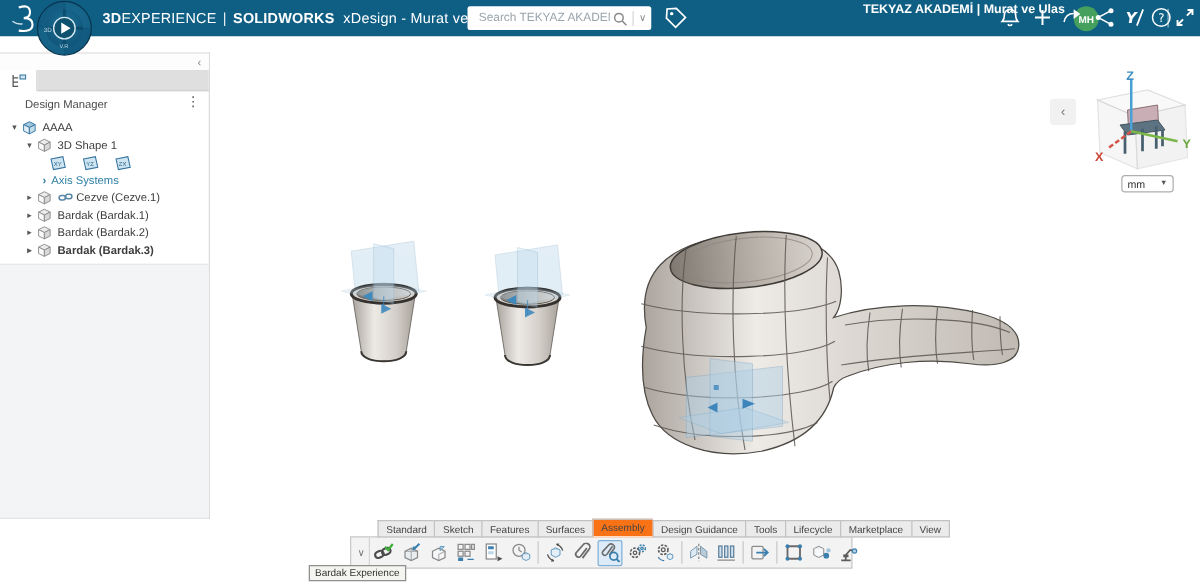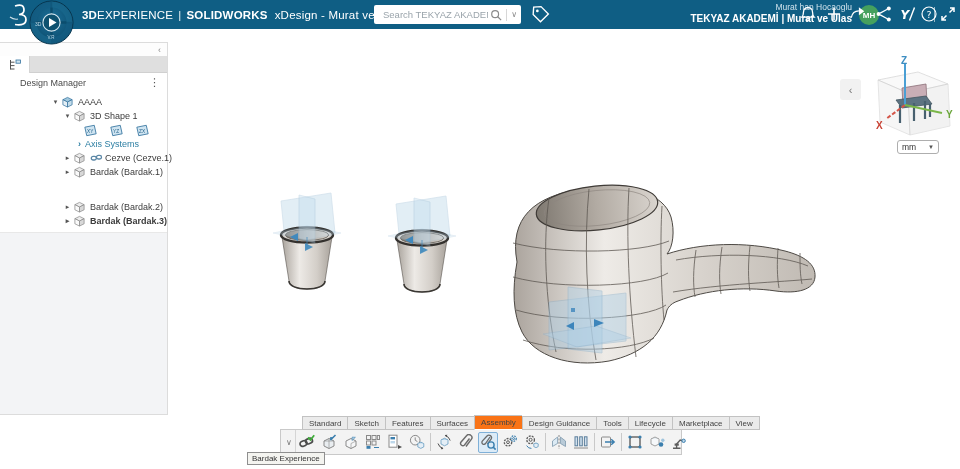--- a/index.html
+++ b/index.html
@@ -39,21 +39,21 @@
          border:1px solid #dcdcdc;border-left:none;display:flex;flex-direction:column;}
   .p-collapse{height:13px;display:flex;justify-content:flex-end;align-items:center;padding-right:6px;
               color:#8a8a8a;font-size:9px;background:#fdfdfd;cursor:pointer;}
   .p-tabs{height:17px;display:flex;}
   .p-tab{width:30px;background:#fff;border-right:1px solid #d4d4d4;display:flex;align-items:center;
          justify-content:center;cursor:pointer;}
   .p-tabfill{flex:1;background:#dfdfdf;border-bottom:1px solid #d0d0d0;}
   .p-head{height:19px;display:flex;align-items:center;}
   .p-title{font-size:9px;color:#4a4a4a;padding-left:20px;flex:1;}
   .p-kebab{color:#555;font-size:11px;padding:0 7px;background:none;border:none;cursor:pointer;line-height:1;}
-  .tree{padding-top:3px;padding-left:44px;}
+  .tree{padding-top:3px;}
   .tree-row{height:14px;display:flex;align-items:center;font-size:9px;color:#3c3c3c;cursor:pointer;white-space:nowrap;}
   .tree-row .caret{width:11px;text-align:center;font-size:7px;color:#555;flex:none;}
   .tree-row .caret.link{color:#2d7fa3;font-size:9px;font-weight:bold;}
   .tree-row .ticon{width:14px;height:13px;flex:none;margin-right:3px;display:flex;align-items:center;}
   .tree-row .lbadge{width:13px;height:10px;flex:none;margin-right:2px;}
   .tree-row .tlabel.linkstyle{color:#2d7fa3;}
   .plane-chip{width:17px;height:13px;margin-right:9px;}
   .p-fill{flex:1;background:#f3f4f6;border-top:1px solid #e8e8e8;margin-top:4px;}
 
   
@@ -112,21 +112,20 @@
       <span class="sdiv"></span>
       <span class="schev">∨</span>
     </div>
     <button class="tagbtn">
       <svg viewBox="0 0 20 20" fill="none" stroke="#fff" stroke-width="1.3">
         <path d="M10.5 2.5 L17.5 9.5 L10 17 L3 10 L3.5 3 Z"></path>
         <circle cx="7" cy="6.6" r="1.3" fill="#fff" stroke="none"></circle>
       </svg>
     </button>
     <div class="userblock">
-      <div class="l1">Murat han Hocaoglu</div>
       <div class="l2">TEKYAZ AKADEMİ | Murat ve Ulas</div>
     </div>
     <div class="avatar">MH</div>
 
     <button class="tb-ico" style="left:798px">
       <svg viewBox="0 0 18 18" fill="none" stroke="#fff" stroke-width="1.3">
         <path d="M9 2.5 a4.5 4.5 0 0 1 4.5 4.5 c0 3 .9 4.3 1.7 5.1 H2.8 c.8-.8 1.7-2.1 1.7-5.1 A4.5 4.5 0 0 1 9 2.5Z"></path>
         <path d="M7.4 14.3 a1.7 1.7 0 0 0 3.2 0"></path>
       </svg>
     </button>
@@ -263,21 +262,21 @@
           <span class="caret">▸</span>
           <span class="ticon">
             <svg width="13" height="12" viewBox="0 0 14 13">
 <path d="M2 4 L7 1.5 L12 4 L7 6.5Z" fill="#ececec" stroke="#8a8a8a" stroke-width=".8"></path>
 <path d="M2 4 V9.5 L7 12 V6.5Z" fill="#fafafa" stroke="#8a8a8a" stroke-width=".8"></path>
 <path d="M12 4 V9.5 L7 12 V6.5Z" fill="#d8d8d8" stroke="#8a8a8a" stroke-width=".8"></path>
             </svg>
           </span>
           <span class="tlabel">Bardak (Bardak.1)</span>
         </div>
-        <div class="tree-row" style="padding-left: 18px; margin-top: 21px;">
+        <div class="tree-row" style="padding-left: 18px;">
           <span class="caret">▸</span>
           <span class="ticon">
             <svg width="13" height="12" viewBox="0 0 14 13">
 <path d="M2 4 L7 1.5 L12 4 L7 6.5Z" fill="#ececec" stroke="#8a8a8a" stroke-width=".8"></path>
 <path d="M2 4 V9.5 L7 12 V6.5Z" fill="#fafafa" stroke="#8a8a8a" stroke-width=".8"></path>
 <path d="M12 4 V9.5 L7 12 V6.5Z" fill="#d8d8d8" stroke="#8a8a8a" stroke-width=".8"></path>
             </svg>
           </span>
           <span class="tlabel">Bardak (Bardak.2)</span>
         </div>

